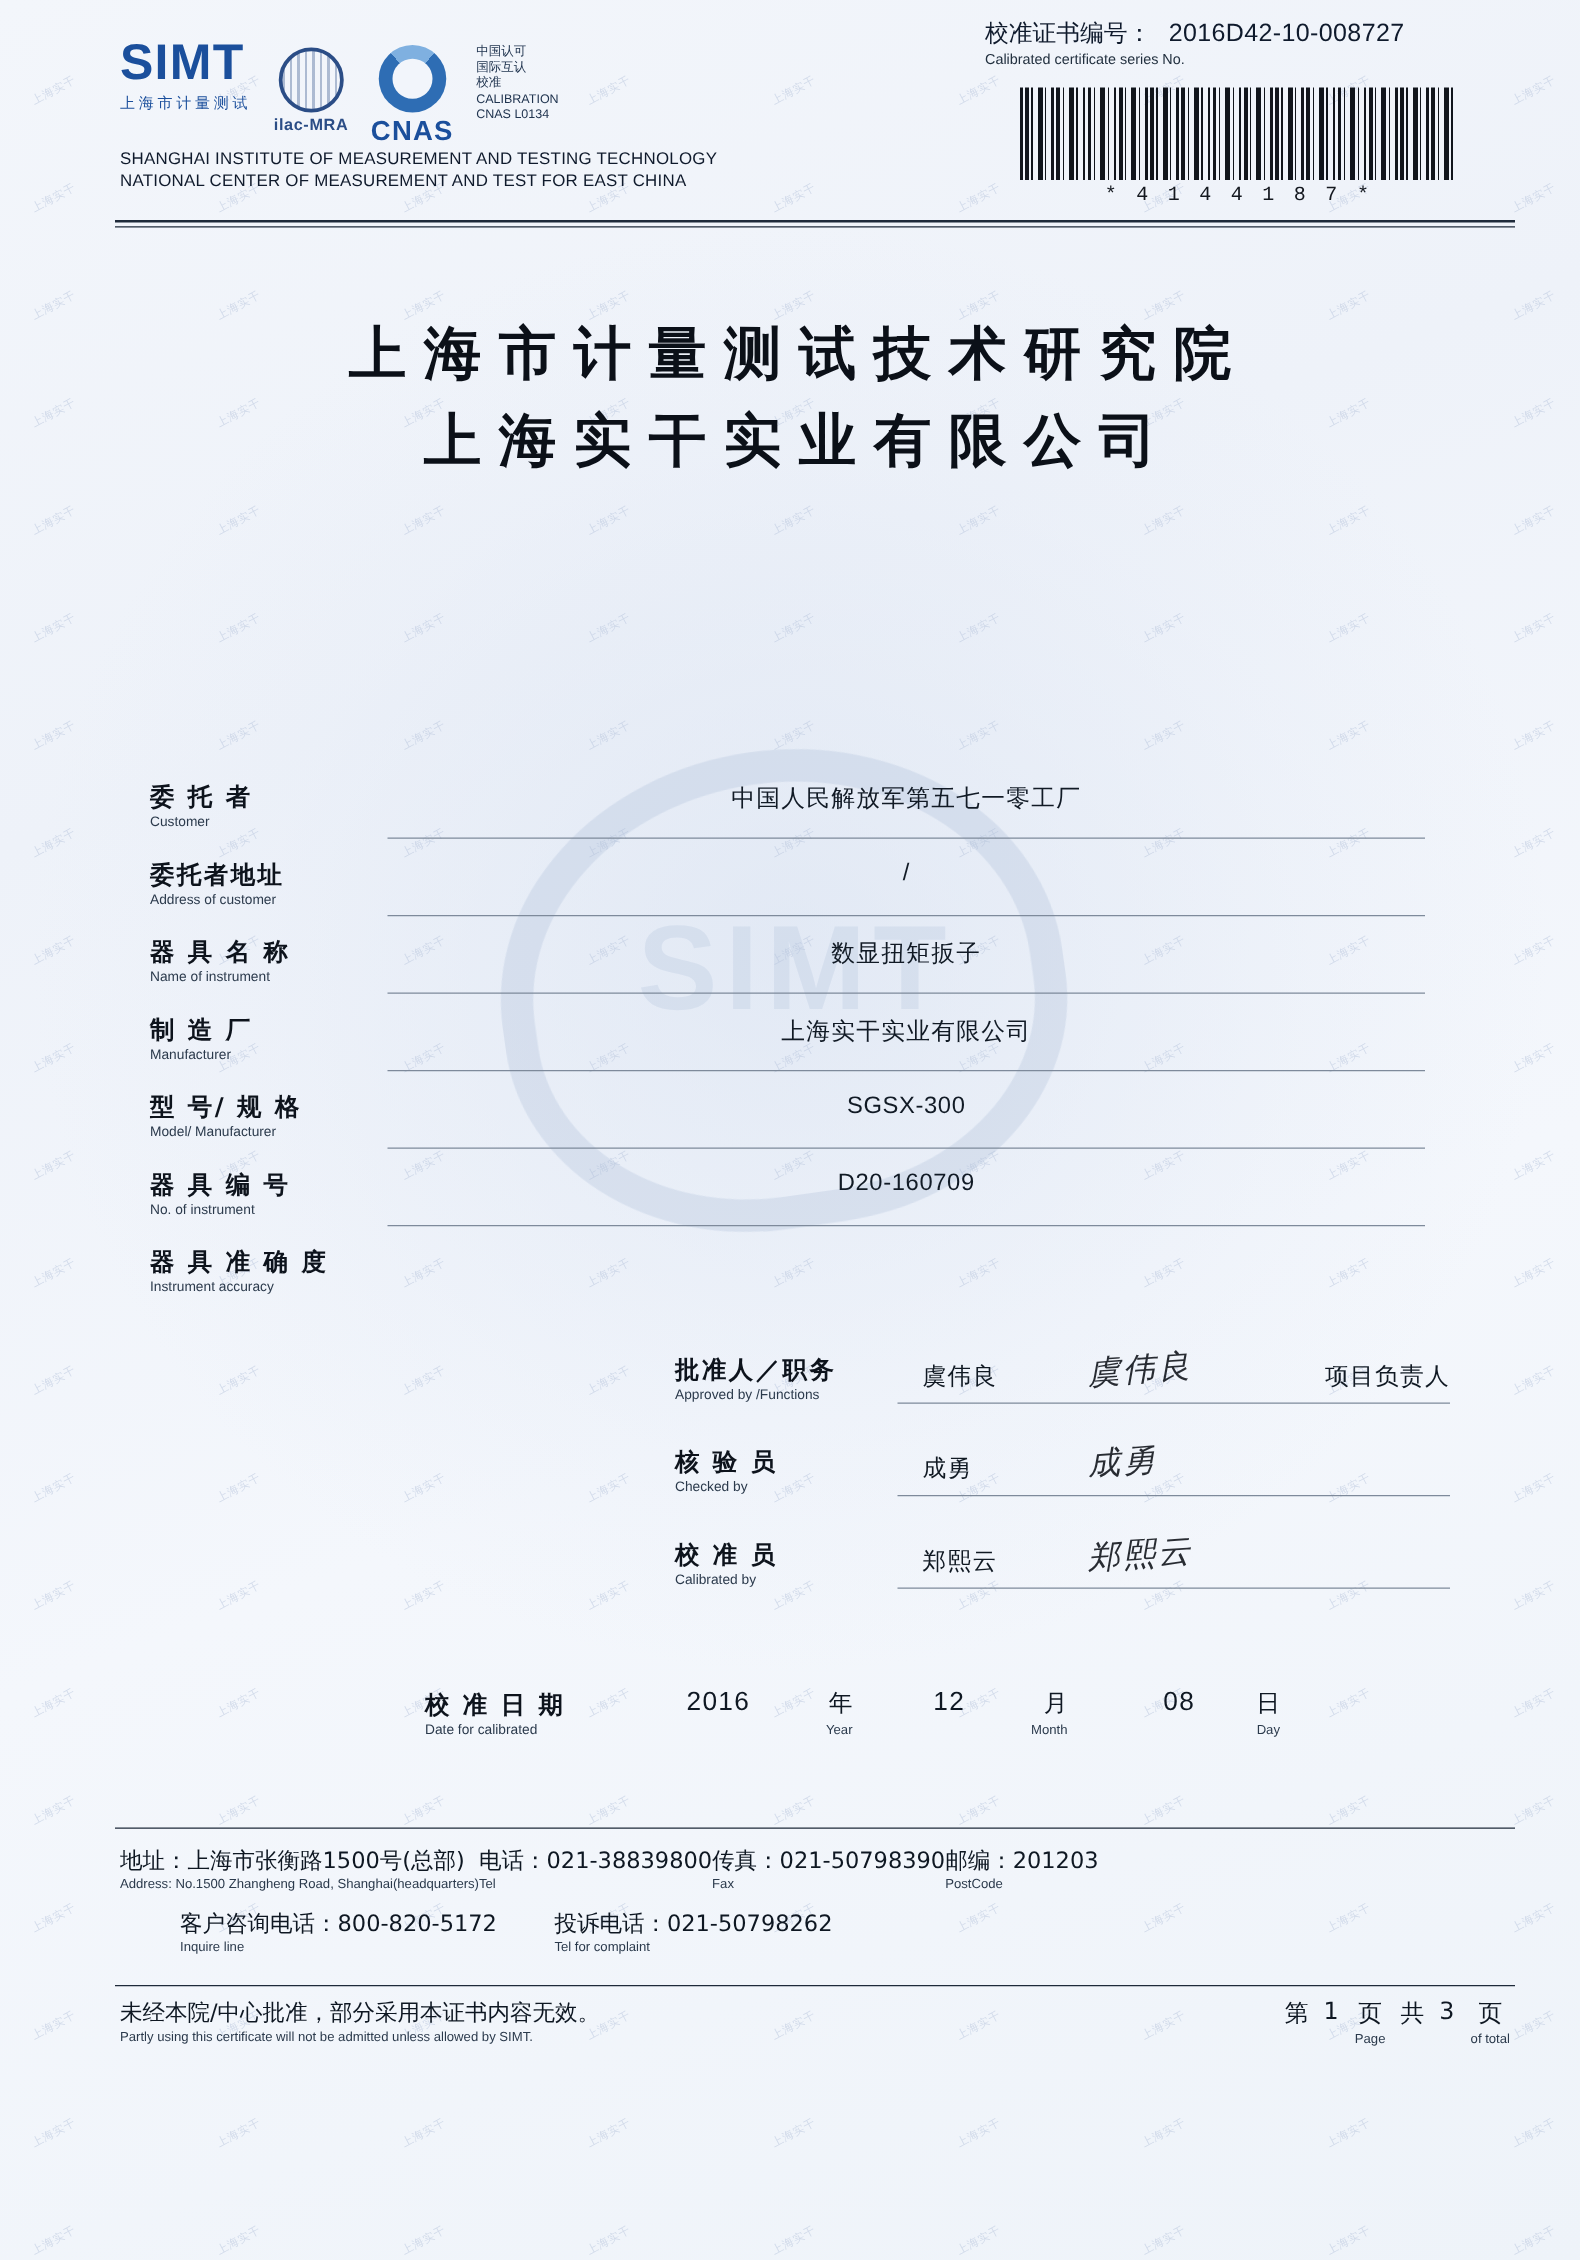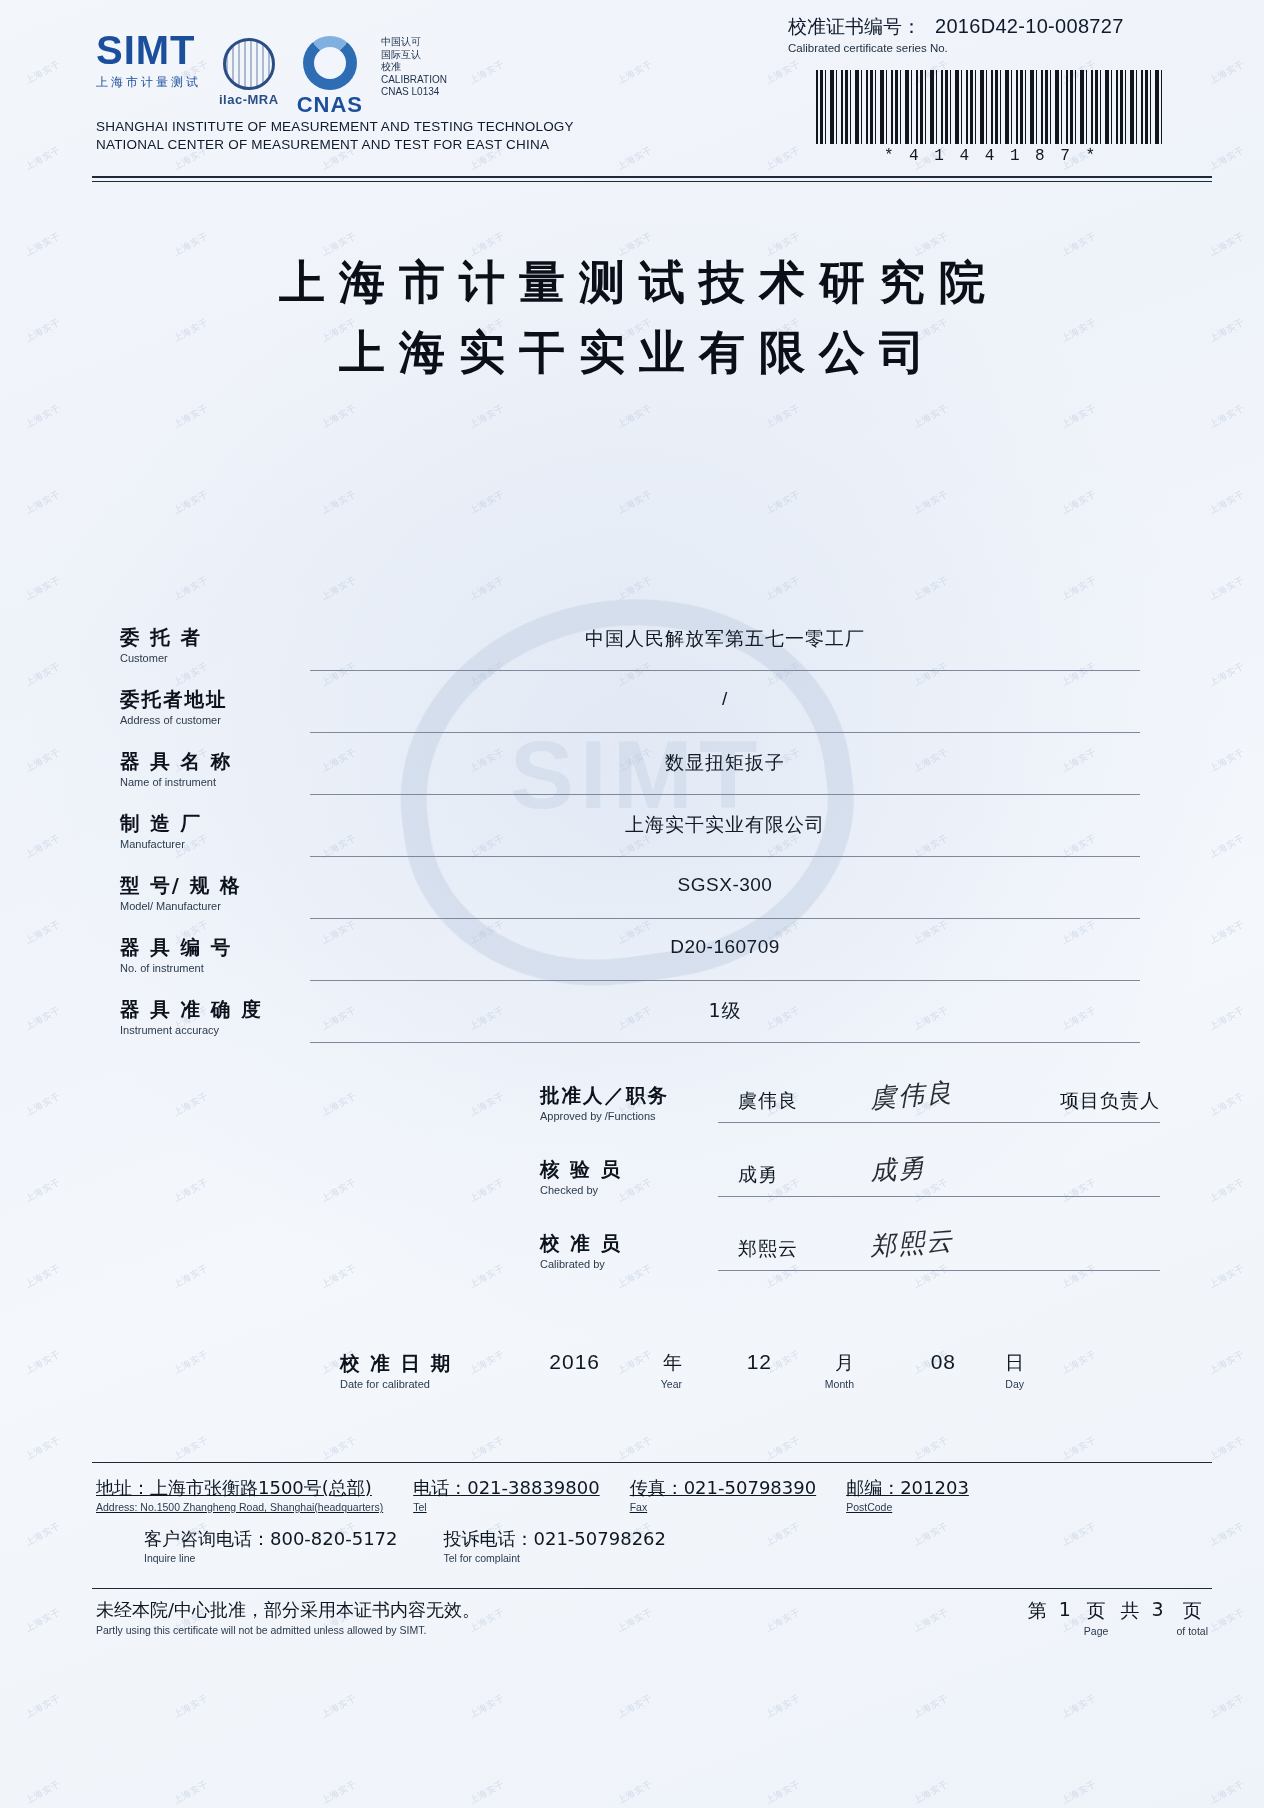--- a/index.html
+++ b/index.html
@@ -395,25 +395,23 @@
   }
   .footer {
     position: absolute;
     left: 96px;
     right: 56px;
     top: 1476px;
   }
   .foot-line1 {
     display: flex;
     align-items: flex-start;
-    gap: 30px;
     font-family: "DejaVu Sans", sans-serif;
     font-size: 18px;
     color: #0e1722;
-    text-decoration: underline;
   }
   .foot-item .cn { white-space: nowrap; }
   .foot-item .en {
     font-family: "Liberation Sans", sans-serif;
     font-size: 10.5px;
     color: #2b3a4c;
     margin-top: 1px;
   }
   .foot-line2 {
     margin-top: 14px;
@@ -767,21 +765,20 @@
           <div class="lab-cn">器 具 编 号</div>
           <div class="lab-en">No. of instrument</div>
         </div>
         <div class="info-value latin">D20-160709</div>
       </div>
       <div class="info-row">
         <div class="info-label">
           <div class="lab-cn">器 具 准 确 度</div>
           <div class="lab-en">Instrument accuracy</div>
         </div>
-        <div class="info-value">1级</div>
       </div>
     </div>
 
   <div class="sigs" id="sig-block">
       <div class="sig-row">
         <div class="sig-label">
           <div class="lab-cn">批准人／职务</div>
           <div class="lab-en">Approved by /Functions</div>
         </div>
         <div class="sig-line"></div>

